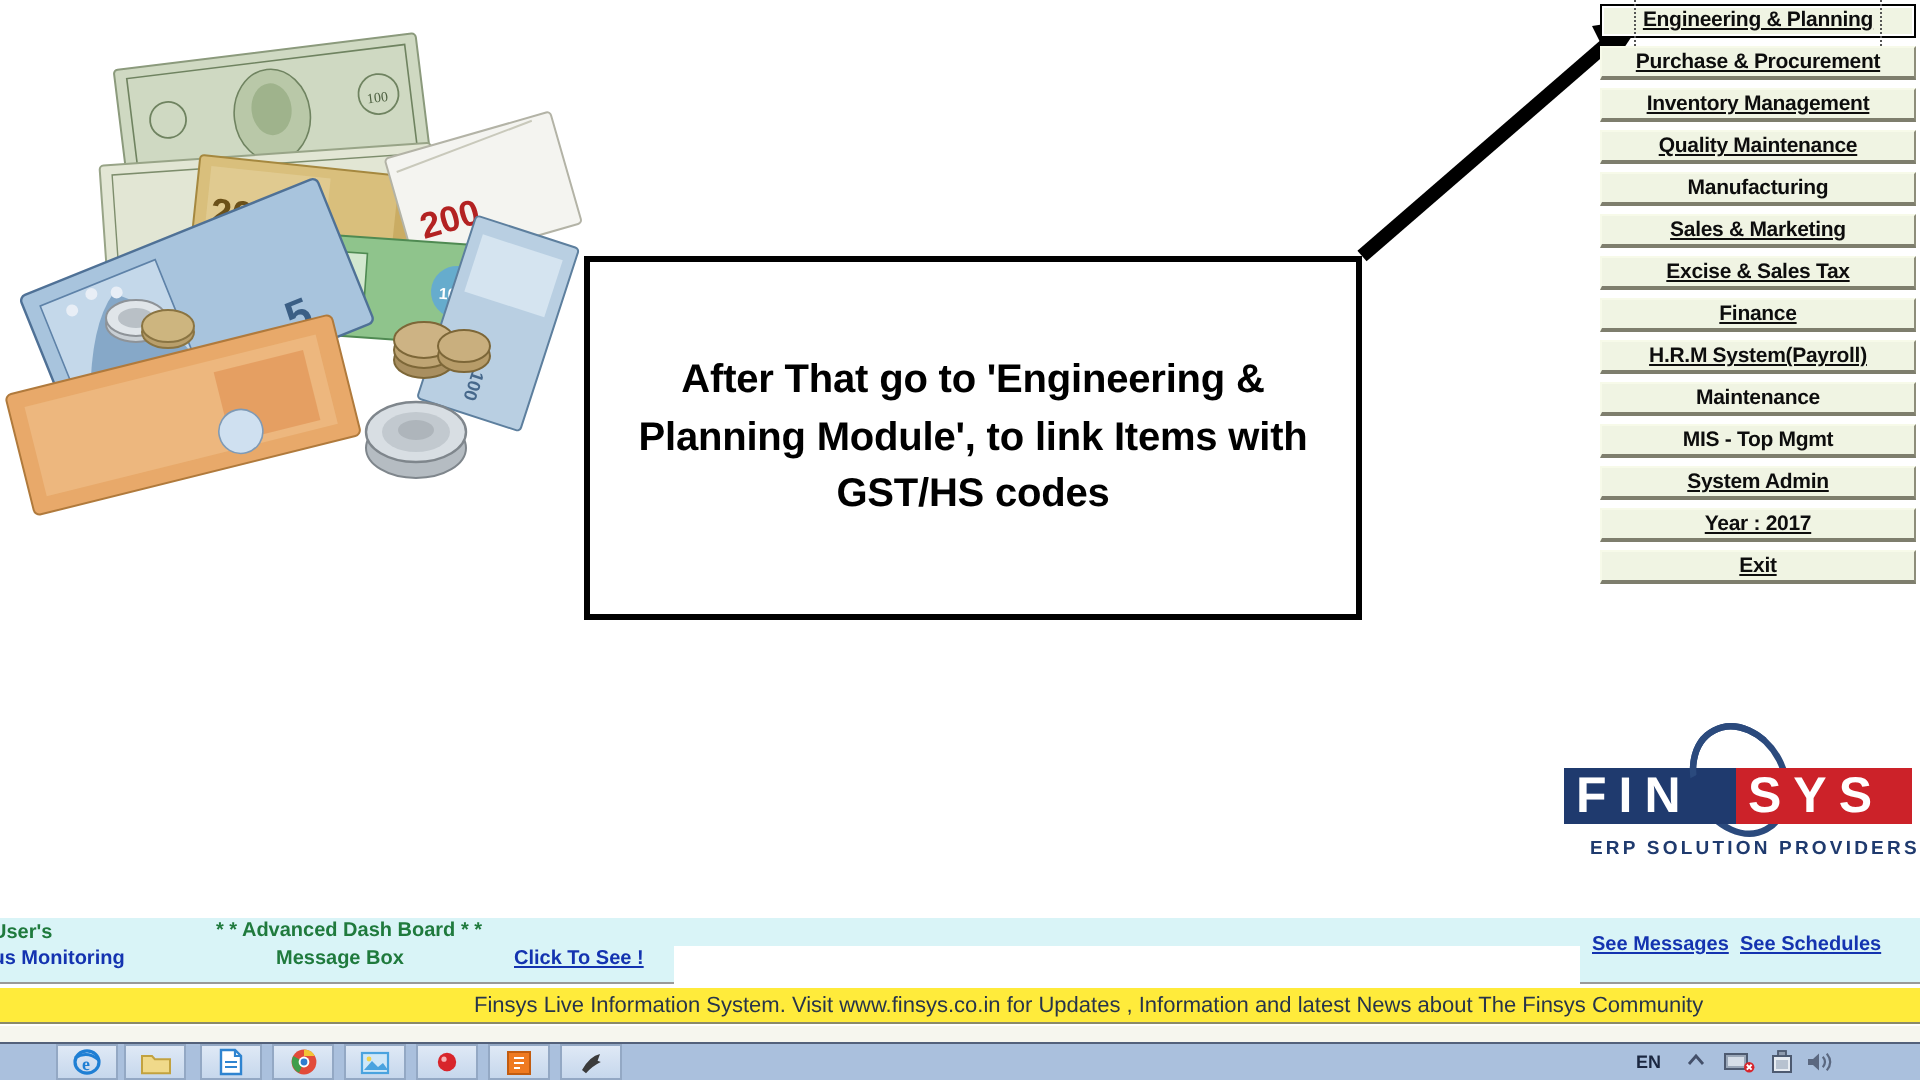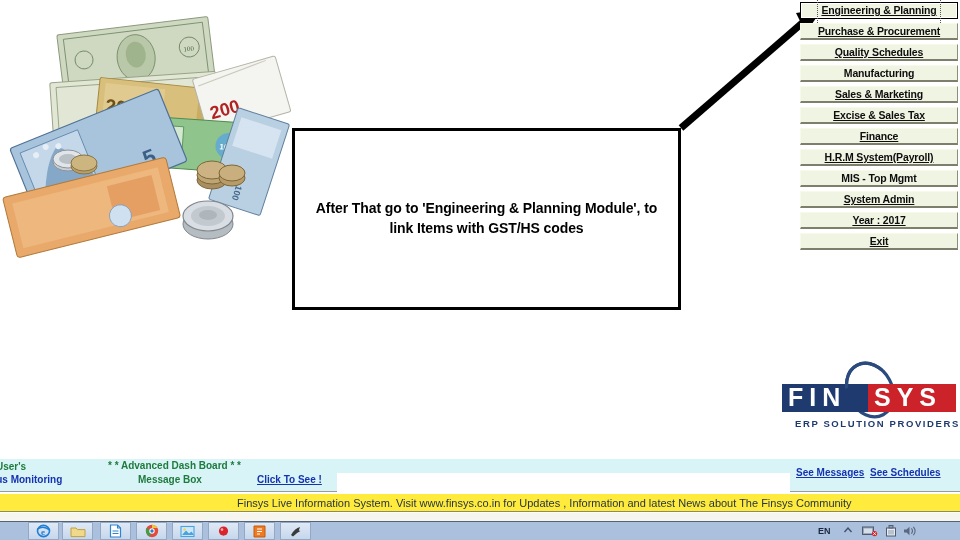--- a/index.html
+++ b/index.html
@@ -37,21 +37,21 @@
     width: 389px;
     height: 182px;
     background: #ffffff;
     border: 3px solid #000000;
     box-sizing: border-box;
     display: flex;
     align-items: center;
     justify-content: center;
   }
   #callout-text {
-    font-size: 14px;
+    font-size: 20px;
     font-weight: bold;
     color: #000000;
     text-align: center;
     line-height: 1.42;
     padding: 0 14px;
     letter-spacing: -0.1px;
   }
 
   
   #arrow-svg {
@@ -322,23 +322,26 @@
   <div id="module-menu">
 
     <div class="menu-btn focused">
       <span class="btn-inner"><span class="mn">Engineering &amp; Planning</span></span>
     </div>
 
     <div class="menu-btn">
       <span class="mn">Purchase &amp; Procurement</span>
     </div>
 
-
-    <div class="menu-btn">
-      <span class="mn">Quality Schedules</span>
+    <div class="menu-btn">
+      <span class="mn">Inventory Management</span>
+    </div>
+
+    <div class="menu-btn">
+      <span class="mn">Quality Maintenance</span>
     </div>
 
     <div class="menu-btn">
       <span>Manufacturing</span>
     </div>
 
     <div class="menu-btn">
       <span class="mn">Sales &amp; Marketing</span>
     </div>
 
@@ -347,20 +350,23 @@
     </div>
 
     <div class="menu-btn">
       <span class="mn">Finance</span>
     </div>
 
     <div class="menu-btn">
       <span class="mn">H.R.M System(Payroll)</span>
     </div>
 
+    <div class="menu-btn">
+      <span>Maintenance</span>
+    </div>
 
     <div class="menu-btn">
       <span>MIS - Top Mgmt</span>
     </div>
 
     <div class="menu-btn">
       <span class="mn">System Admin</span>
     </div>
 
     <div class="menu-btn">

